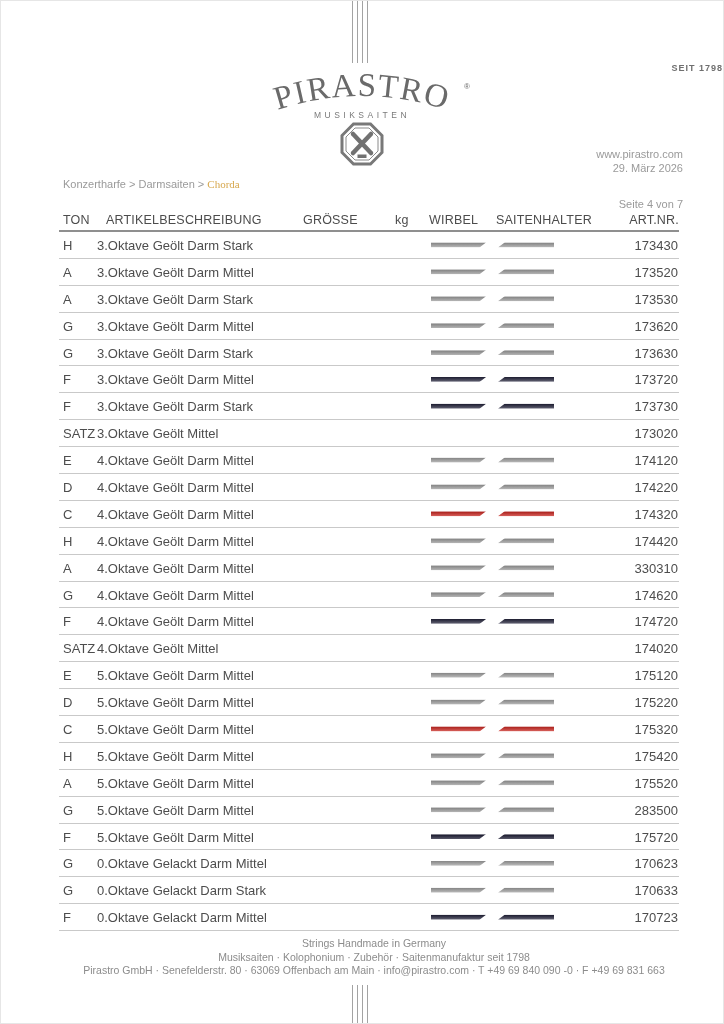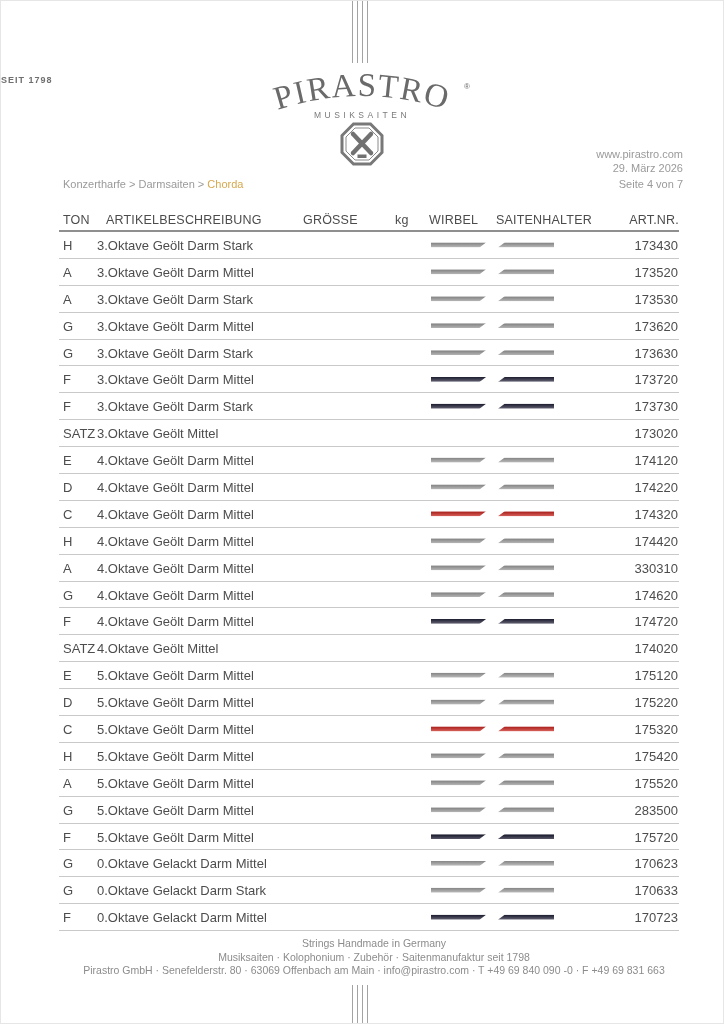--- a/index.html
+++ b/index.html
@@ -11,31 +11,31 @@
   }
 
   
   .strings-top, .strings-bottom {
     position:absolute; left:351px; display:flex; gap:4px;
   }
   .strings-top { top:0; height:62px; }
   .strings-bottom { top:984px; height:40px; }
   .string-line { width:1px; height:100%; background:#a3a3a3; }
 
-  .seit { position:absolute; top:62px; left:0; width:100%; text-align:left;
-    font-size:9px; font-weight:bold; letter-spacing:1px; color:#6f6f6f;margin-top:12px; }
+  .seit { position:absolute; top:62px; left:0; width:100%; text-align:right;
+    font-size:9px; font-weight:bold; letter-spacing:1px; color:#6f6f6f; }
   .logo-arc { position:absolute; top:72px; left:calc(50% - 112px); width:224px; height:50px; }
   .musiksaiten { position:absolute; top:109px; left:0; width:100%; text-align:center;
     font-size:8.5px; letter-spacing:3.5px; color:#7a7a7a; }
   .emblem { position:absolute; top:120px; left:calc(50% - 22px); width:44px; height:46px; }
 
   
   .meta { position:absolute; top:146px; right:40px; text-align:right;
     font-size:11px; color:#9a9a9a; line-height:14px; }
-  .meta .page-indicator { margin-top:2px; }
+  .meta .page-indicator { margin-top:22px; }
   .breadcrumb { position:absolute; top:177px; left:62px; font-size:11px; color:#9a9a9a; }
   .breadcrumb .current { color:#d7a84e; }
 
   
   .thead { position:absolute; top:212px; left:58px; width:620px; height:18px;
     font-size:12.5px; color:#4c4c4c; letter-spacing:0.2px; }
   .thead span { position:absolute; top:0; }
   .th-ton          { left:4px; }
   .th-beschreibung { left:47px; }
   .th-groesse      { left:244px; }
@@ -95,21 +95,21 @@
     <div>www.pirastro.com</div>
     <div>29. März 2026</div>
     <div class="page-indicator">Seite 4 von  7</div>
   </div>
 
   <div class="breadcrumb">
     <span>Konzertharfe</span>
     <span>&gt;</span>
     <span>Darmsaiten</span>
     <span>&gt;</span>
-    <span class="current" style="color: rgb(215, 168, 78);">Chorda</span>
+    <span class="current" style="color: rgb(215, 168, 78); font-family: Liberation Serif, serif;">Chorda</span>
   </div>
 
   <div class="thead">
     <span class="th-ton">TON</span>
     <span class="th-beschreibung">ARTIKELBESCHREIBUNG</span>
     <span class="th-groesse">GRÖSSE</span>
     <span class="th-kg">kg</span>
     <span class="th-wirbel">WIRBEL</span>
     <span class="th-saitenhalter">SAITENHALTER</span>
     <span class="th-artnr">ART.NR.</span>

